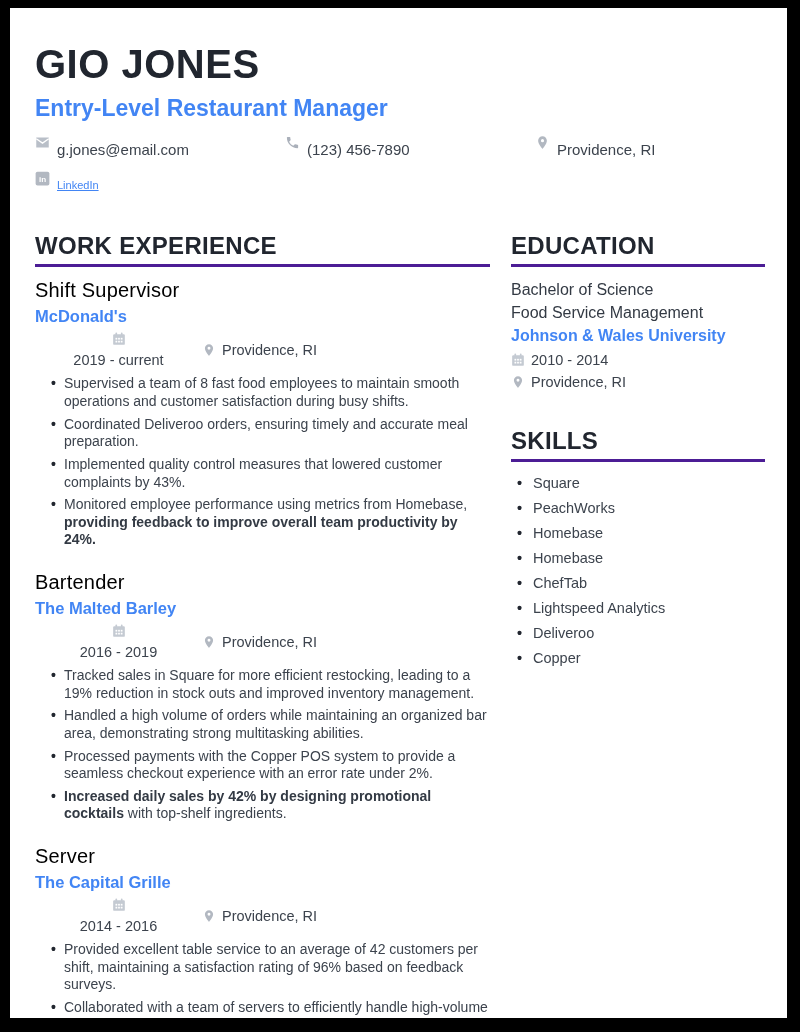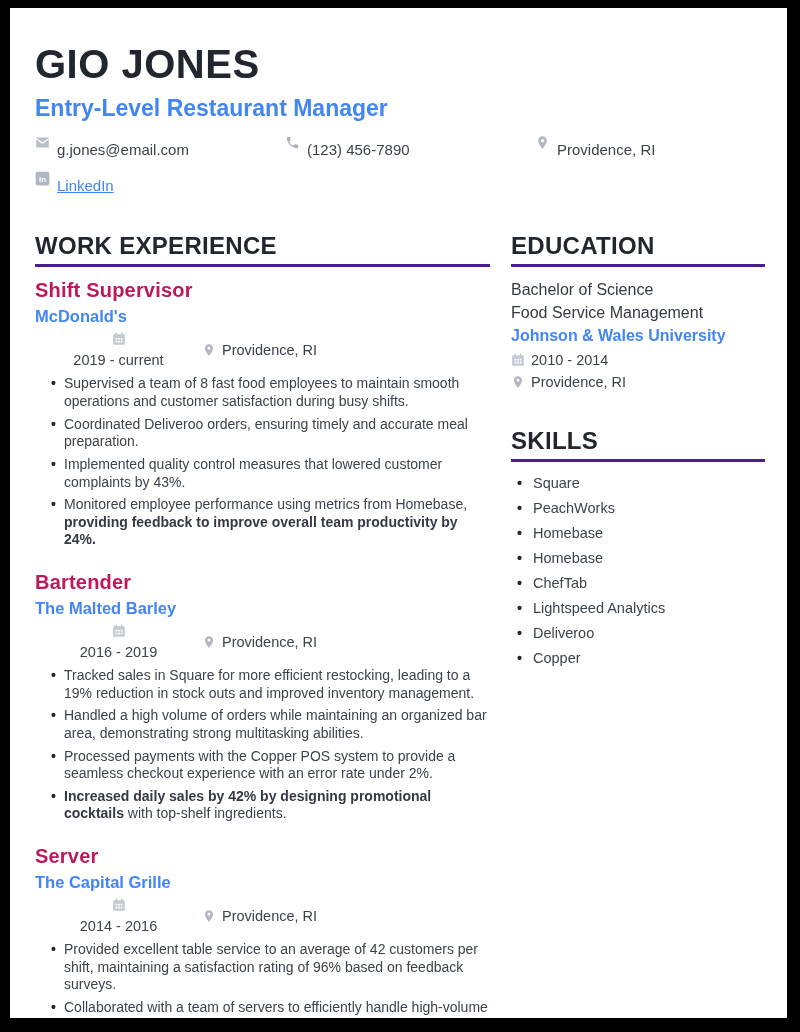--- a/index.html
+++ b/index.html
@@ -30,40 +30,40 @@
     font-weight: 700;
     color: #4285f4;
     margin: 0 0 14px;
     line-height: 1.1;
   }
   .contact-row { display: flex; align-items: center; margin-bottom: 8px; }
   .contact-item { display: flex; align-items: center; gap: 7px; font-size: 15px; color: #3c434d; }
   .contact-item.c-email { width: 250px; }
   .contact-item.c-phone { width: 250px; }
   .icon16 { width: 15px; height: 28px; flex: 0 0 15px; display: inline-block; }
-  .linkedin-link { color: #4285f4; text-decoration: underline; font-size: 15px; }
+  .linkedin-link { color: #4285f4; text-decoration: underline; font-size: 11px; }
   
   .columns {
     display: grid;
     grid-template-columns: 455px 254px;
     column-gap: 21px;
     margin-top: 34px;
   }
   .section-heading {
     font-size: 24px;
     font-weight: 800;
     letter-spacing: 0.3px;
     color: #21262f;
     border-bottom: 3px solid #4c1d95;
     padding-bottom: 6px;
     line-height: 1.05;
   }
   
   .job { margin-top: 12px; margin-bottom: 22px; }
-  .job-role { font-size: 20px; font-weight: 700; color: #be185d; letter-spacing: 0.2px; margin-bottom: 5px; }
+  .job-role { font-size: 20px; font-weight: 400; color: #000000; letter-spacing: 0.2px; margin-bottom: 5px; }
   .job-company { font-size: 16.5px; font-weight: 700; color: #4285f4; margin-bottom: 6px; }
   .meta-row { display: flex; align-items: center; margin-bottom: 7px; }
   .meta-item { display: flex; align-items: center; gap: 6px; font-size: 14.5px; color: #3c434d; }
   .meta-item.date { width: 167px; flex-direction: column; }
   .icon14 { width: 14px; height: 14px; flex: 0 0 14px; display: inline-block; }
   ul.bullets { list-style: none; margin-top: 3px; }
   ul.bullets li {
     position: relative;
     padding-left: 29px;
     font-size: 14px;

